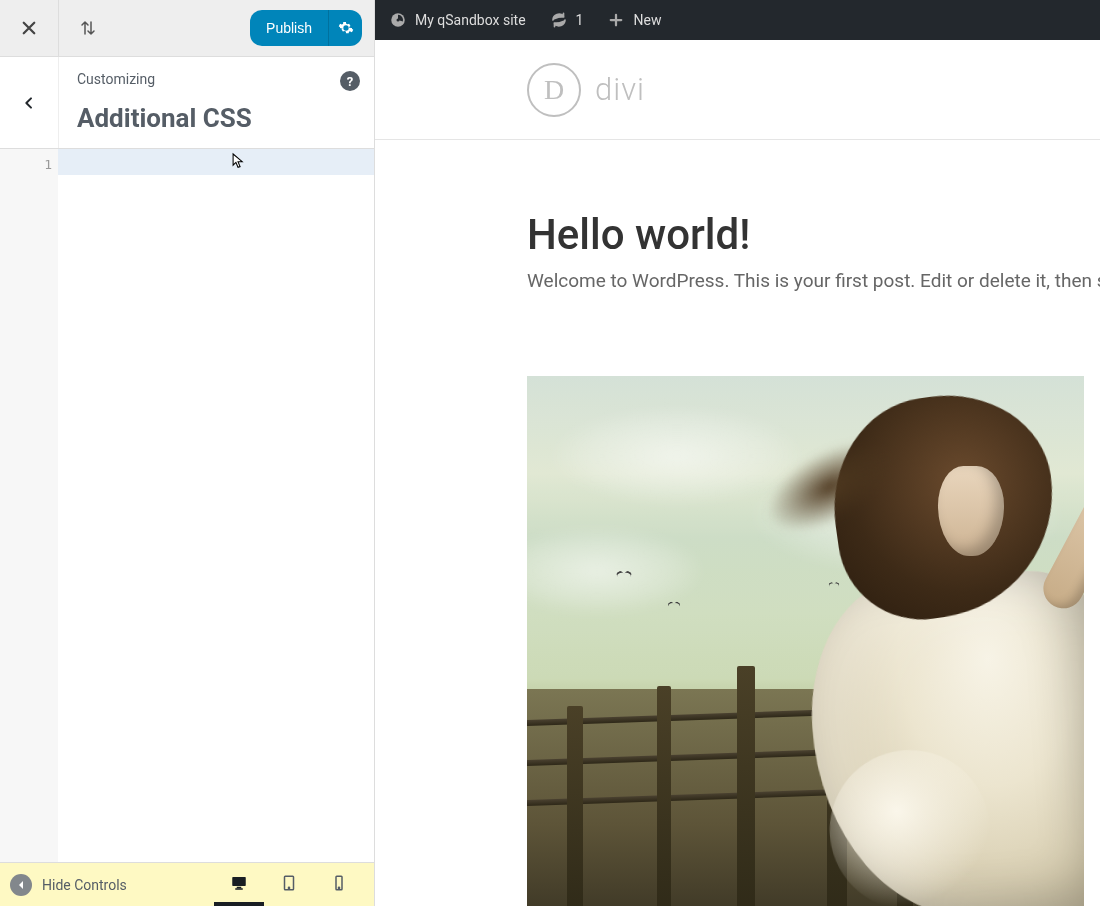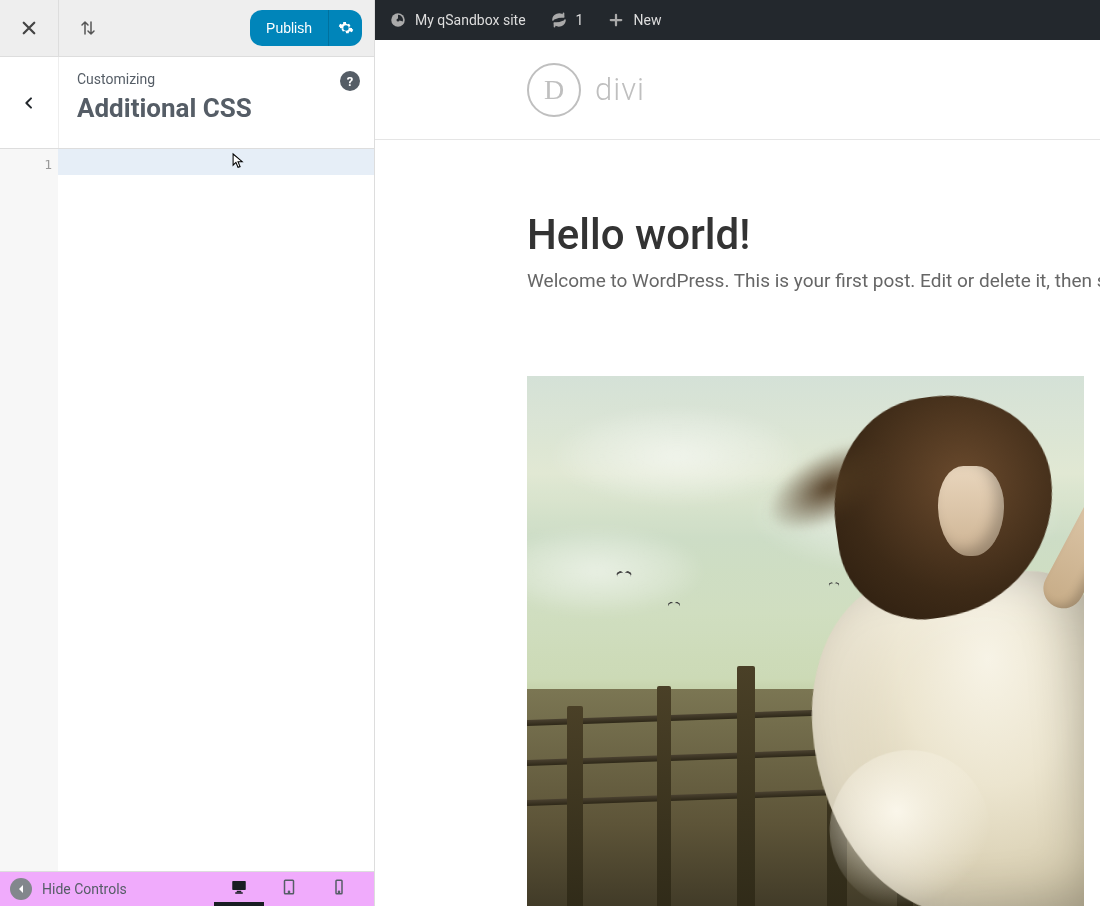--- a/index.html
+++ b/index.html
@@ -100,21 +100,21 @@
     cursor: pointer;
   }
   .back-cell svg { width: 16px; height: 16px; }
   .section-titles {
     flex: 1;
     padding: 14px 18px 0 18px;
   }
   .section-eyebrow {
     font-size: 14px;
     color: #555d66;
-    margin-bottom: 6px;
+    margin-bottom: 16px;
   }
   .section-title {
     font-size: 26px;
     font-weight: 700;
     color: #555d66;
     line-height: 1.2;
   }
   .help-badge {
     position: absolute;
     right: 14px;
@@ -174,23 +174,23 @@
   }
   .gutter-rest {
     width: 58px;
     background: #f7f7f7;
     border-right: 0;
   }
   .code-body-rest { flex: 1; background: #fff; }
 
   
   .bottom-bar {
-    height: 35px;
+    height: 44px;
     border-top: 1px solid #ddd;
-    background: #f0abfc;
+    background: #fef9c3;
     display: flex;
     align-items: center;
     padding: 0 10px;
     gap: 32px;
   }
   .hide-controls {
     display: flex;
     align-items: center;
     gap: 10px;
     cursor: pointer;

